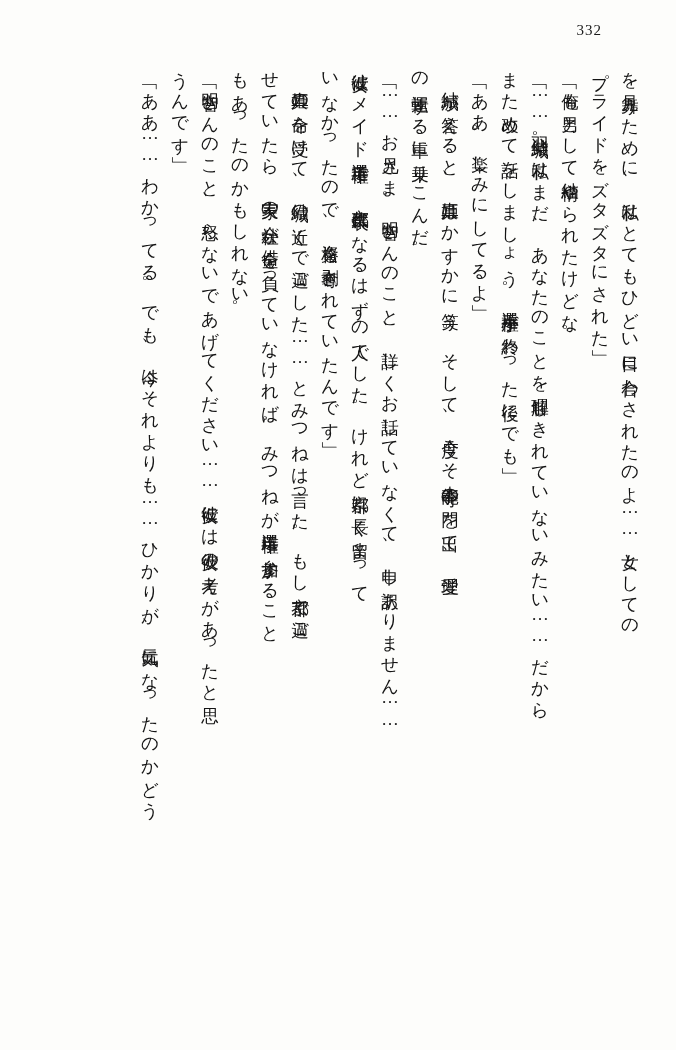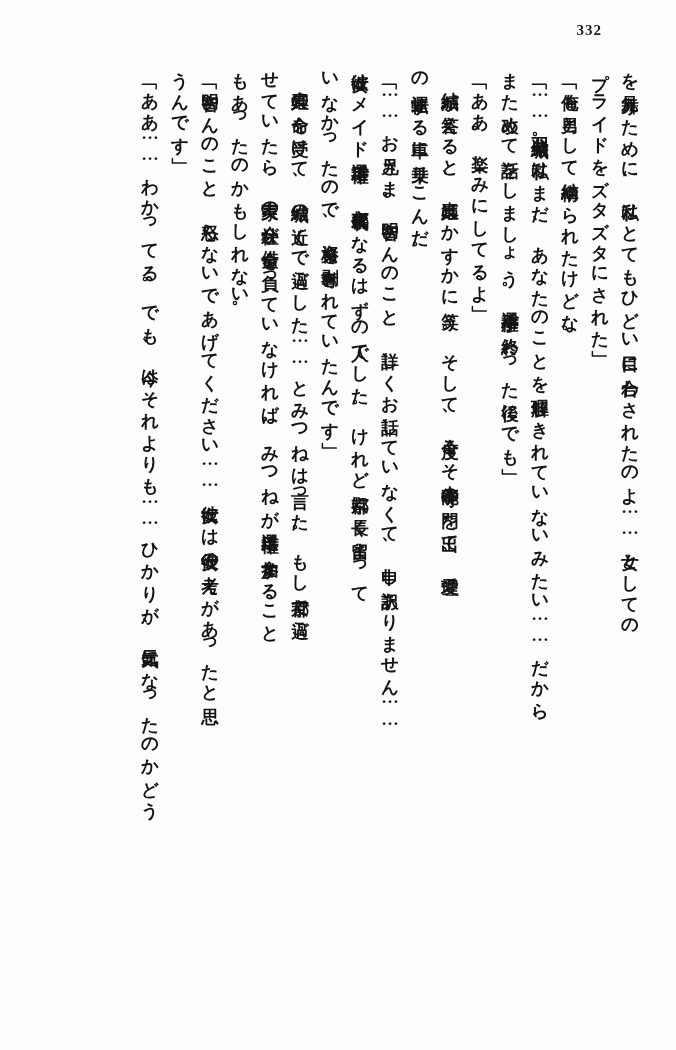--- a/index.html
+++ b/index.html
@@ -10,21 +10,20 @@
   body {
     font-family: "Liberation Serif", "DejaVu Serif", serif;
   }
   .page {
     position: relative;
     width: 676px;
     height: 1050px;
     background: #fdfdfb;
     overflow: hidden;
     box-sizing: border-box;
-    font-weight: bold;
   }
   .page-number {
     position: absolute;
     top: 22px;
     right: 74px;
     font-size: 15px;
     color: #1a1a1a;
     letter-spacing: 1px;
     font-family: "Liberation Serif", "DejaVu Serif", serif;
   }

